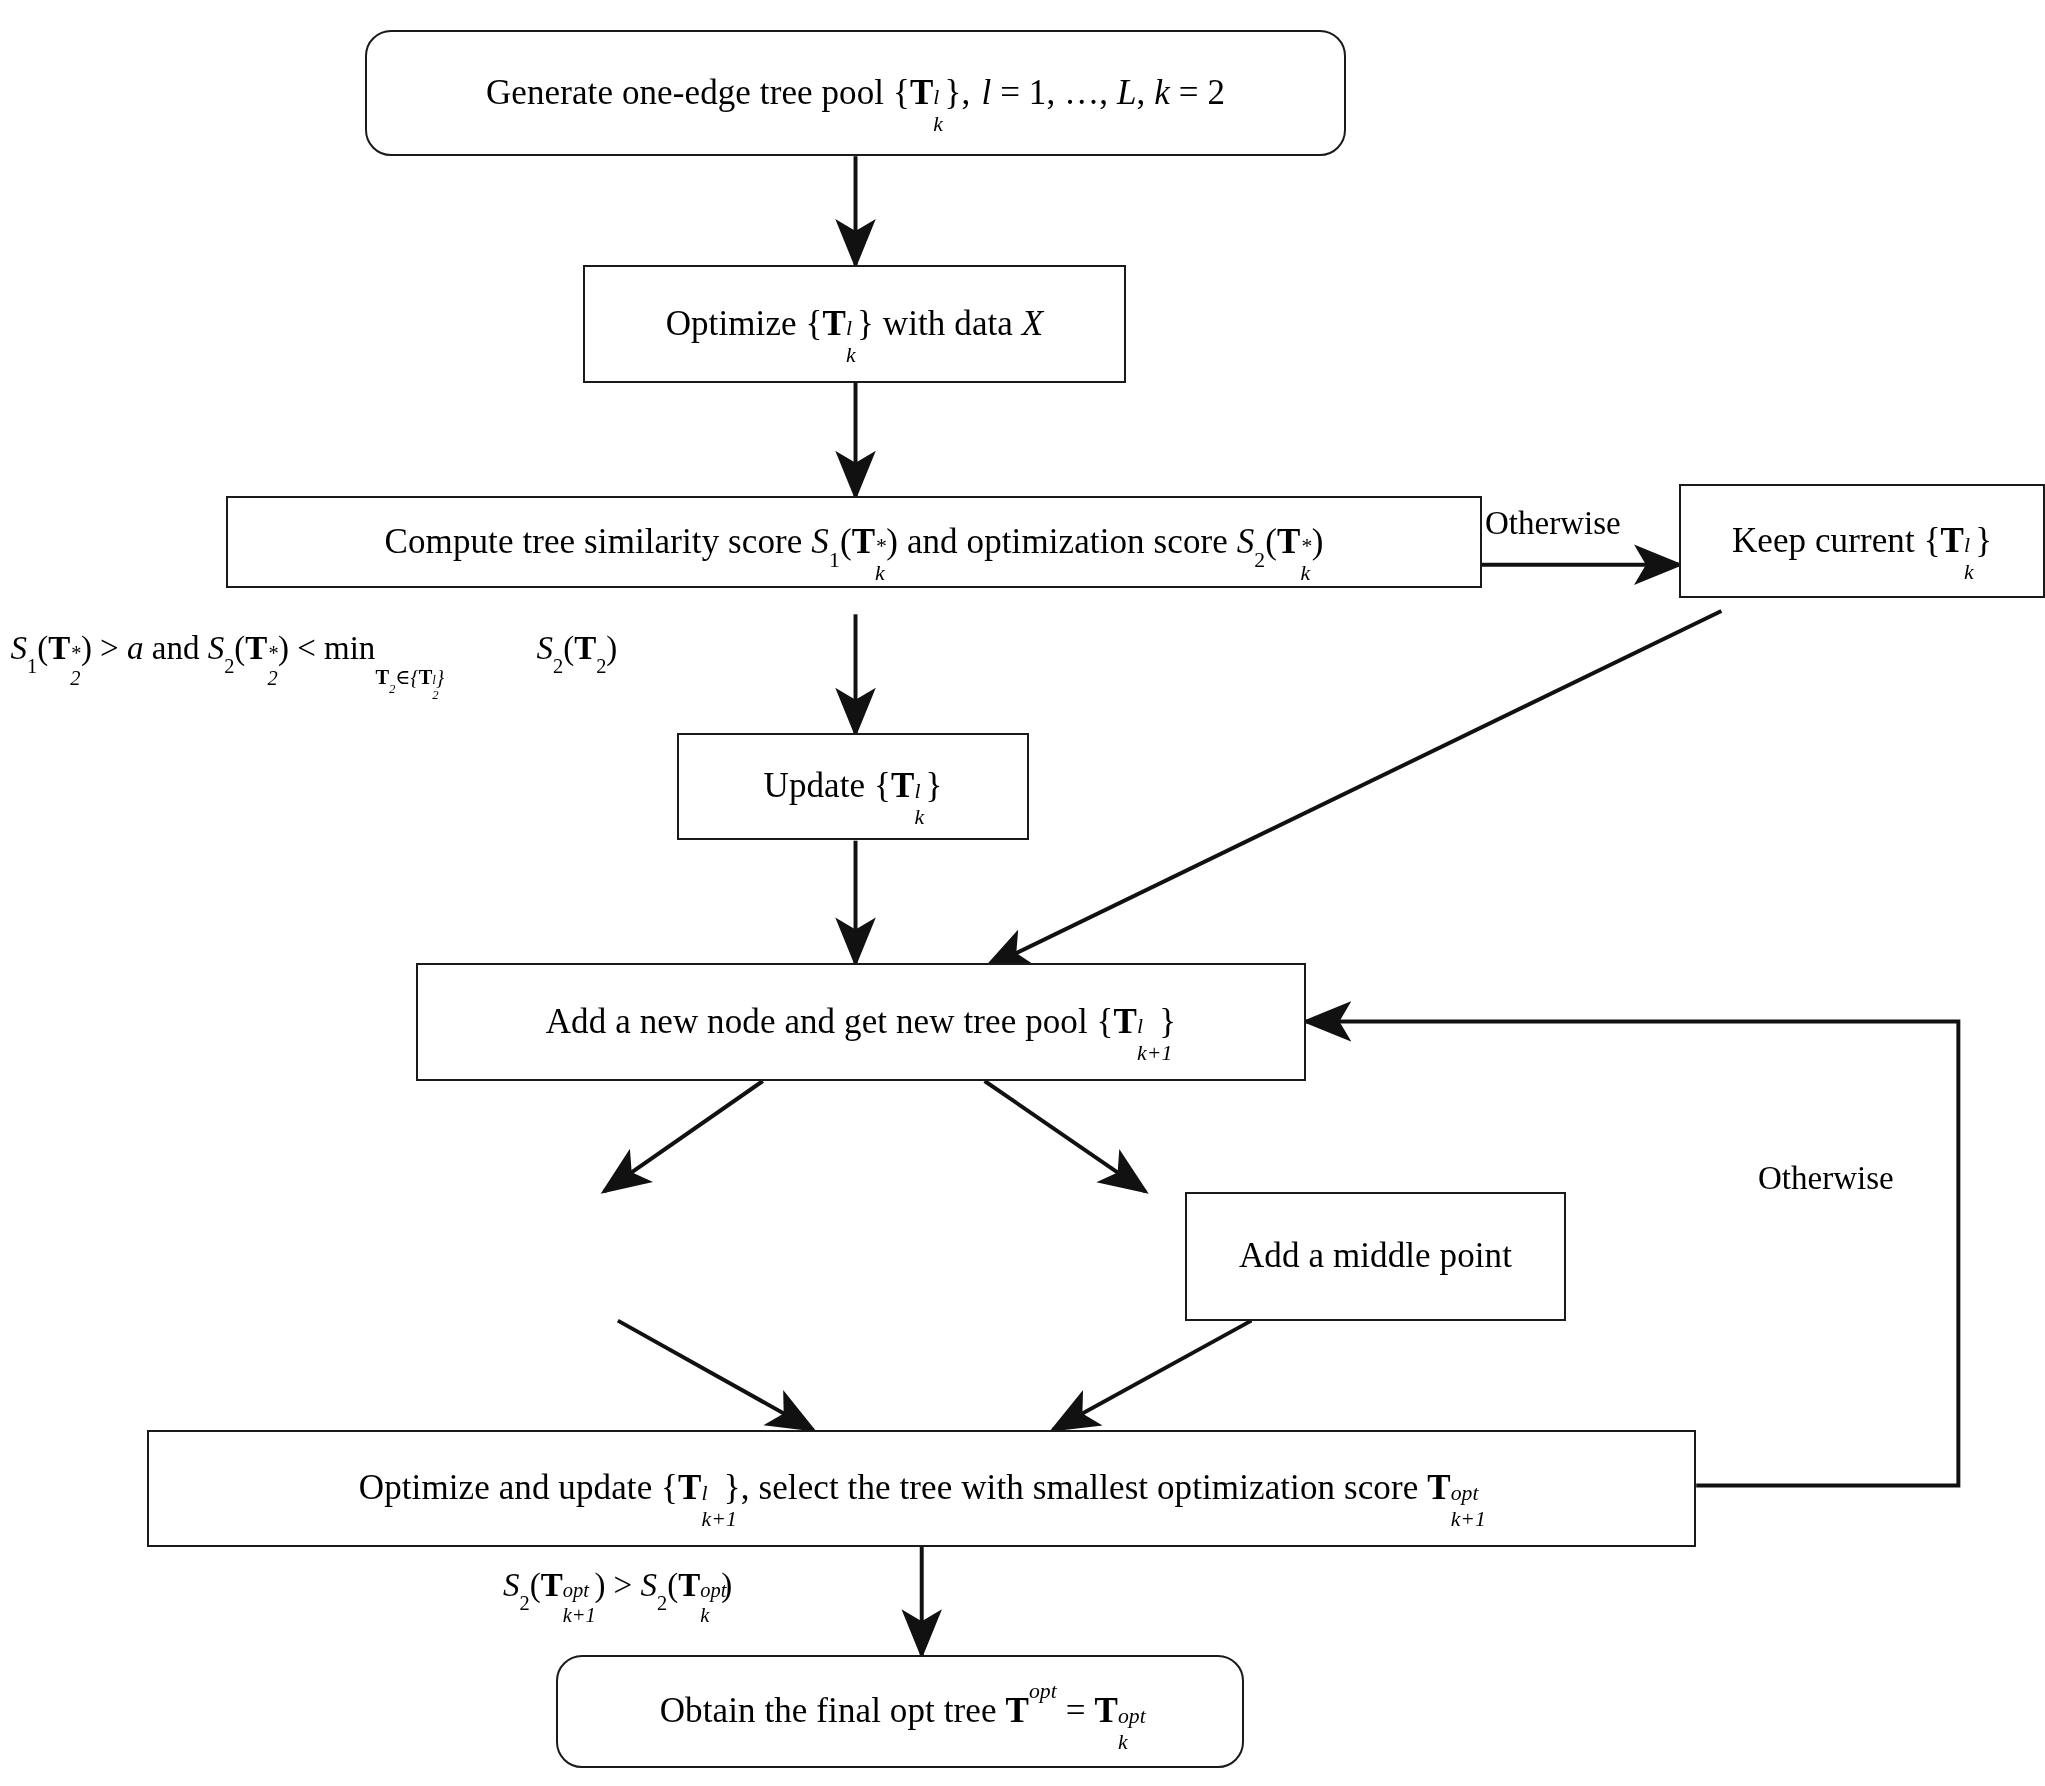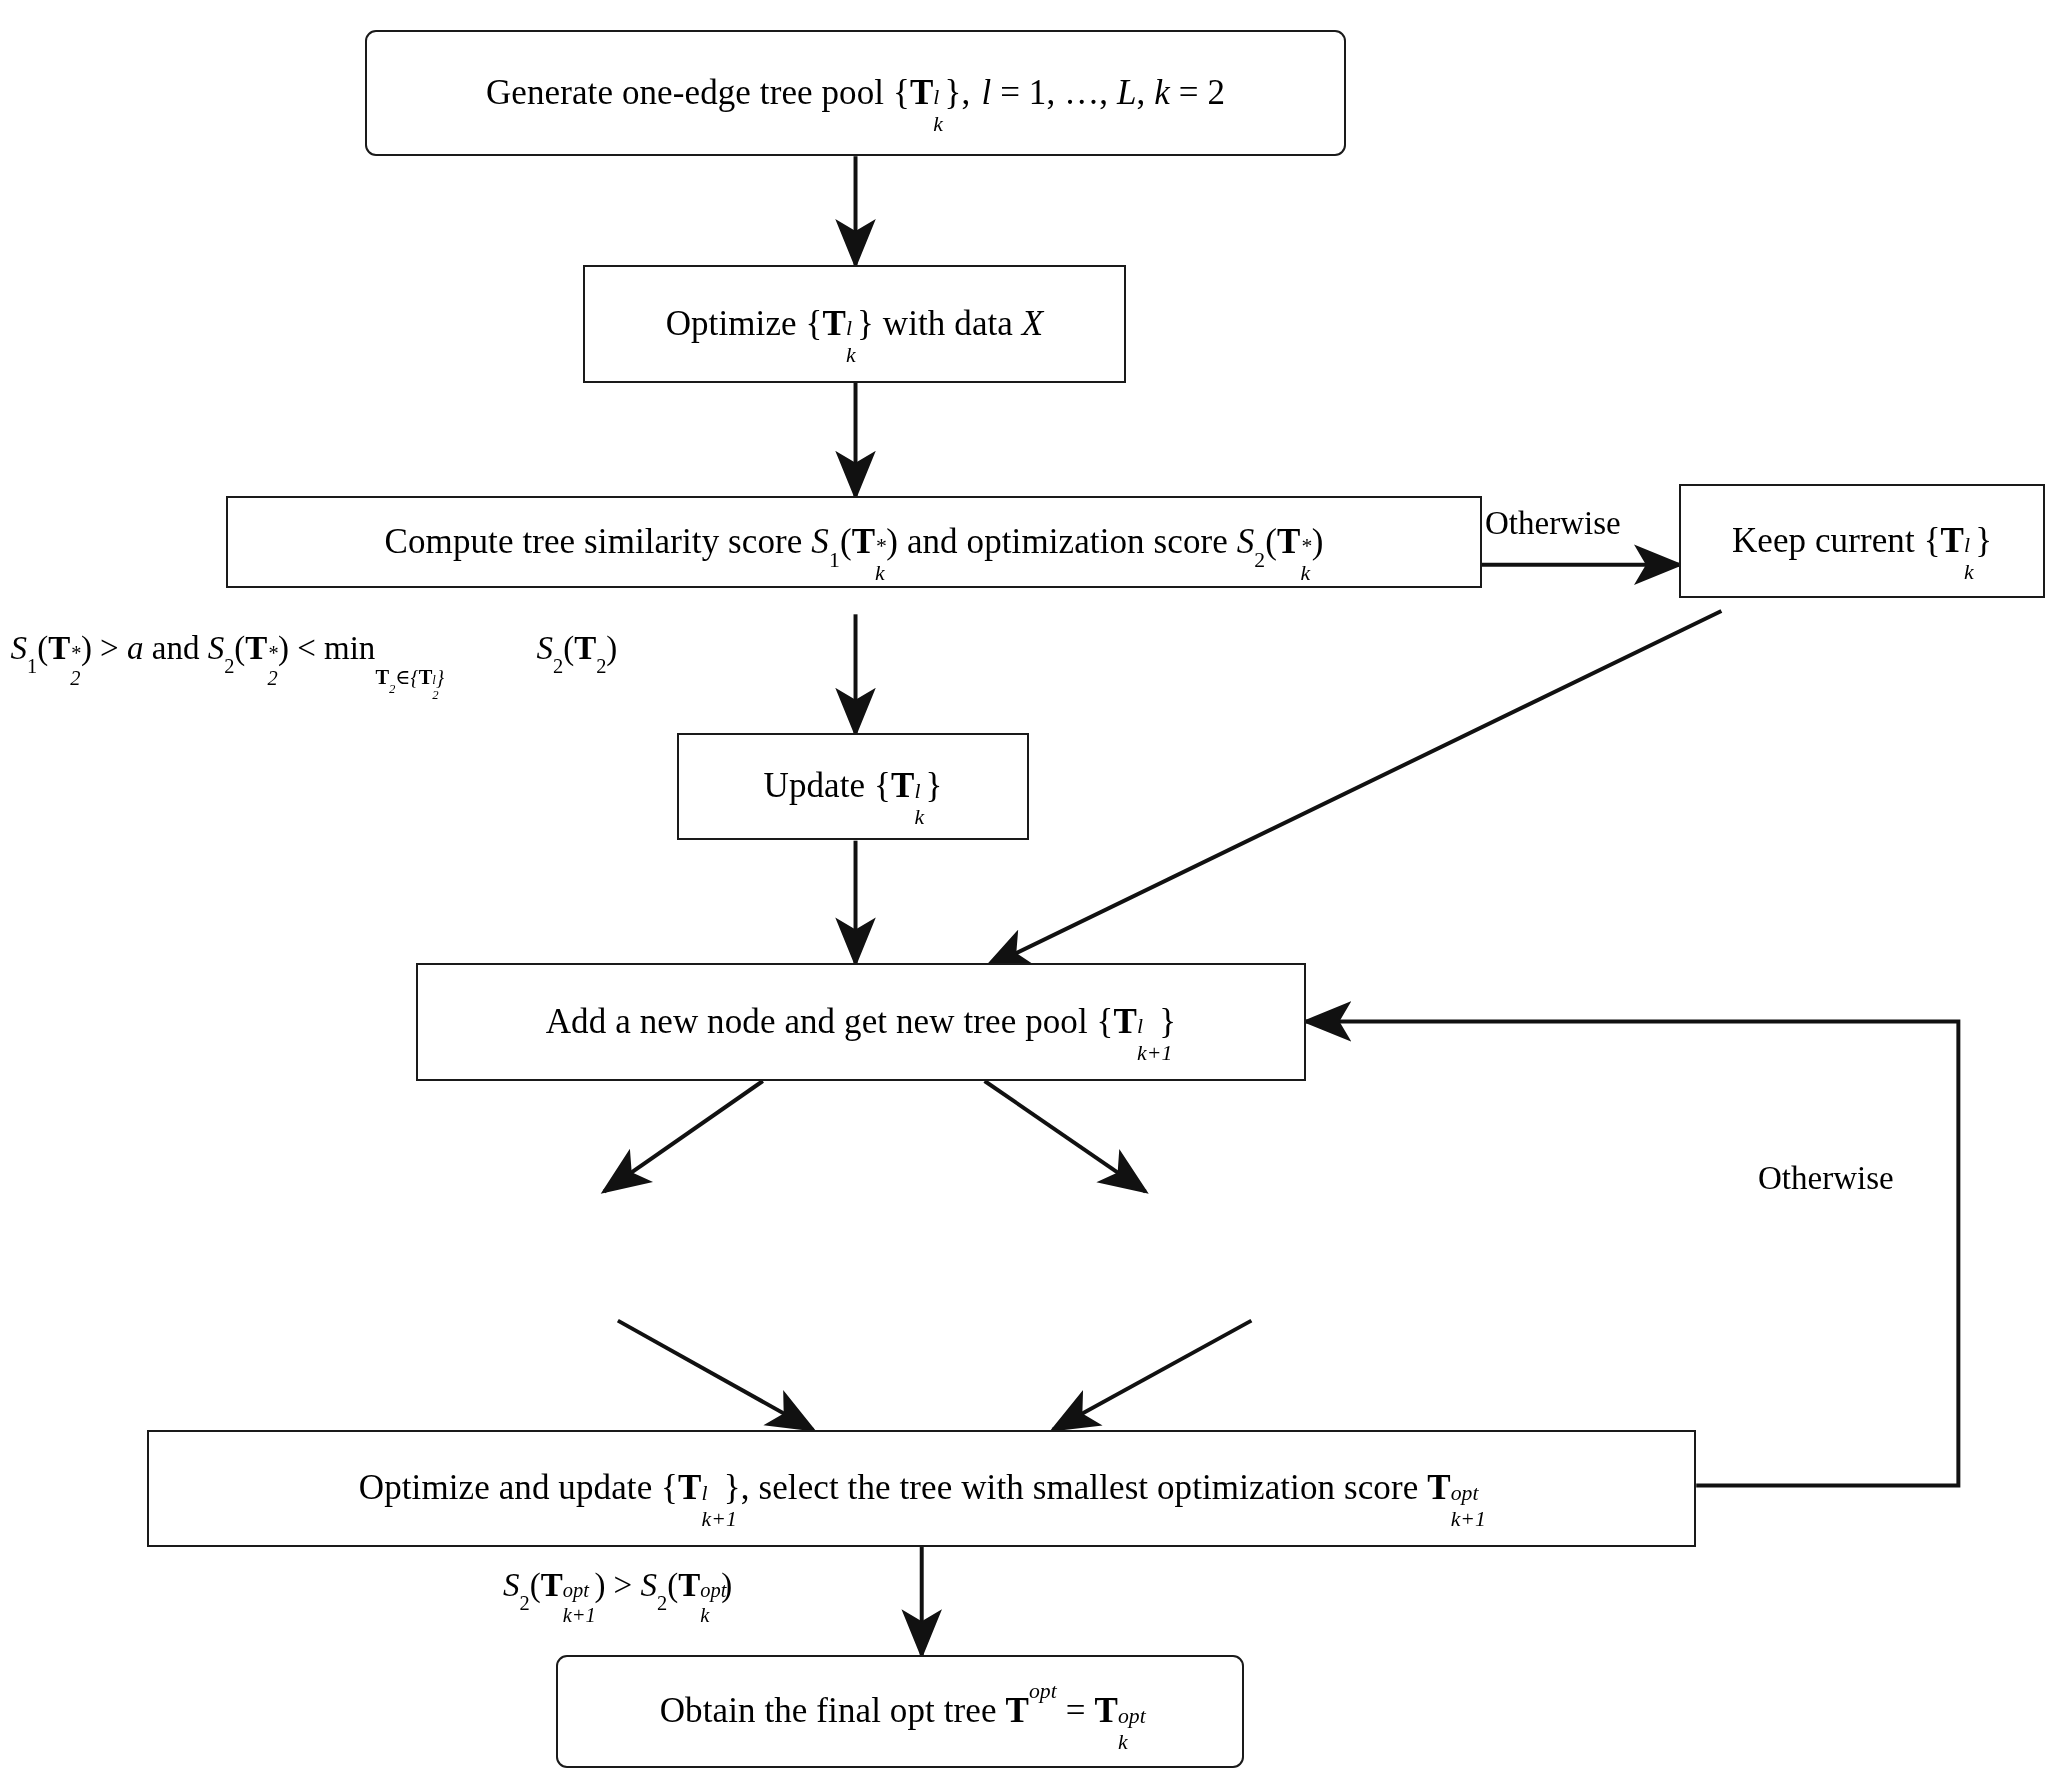--- a/index.html
+++ b/index.html
@@ -30,21 +30,21 @@
     border: 2px solid #1a1a1a;
     background: #ffffff;
     display: flex;
     align-items: center;
     justify-content: center;
     text-align: center;
     line-height: 1.05;
     white-space: nowrap;
   }
   .node.rounded {
-    border-radius: 11px;
+    border-radius: 26px;
   }
   .node .txt {
     font-size: 35px;
     letter-spacing: 0.1px;
     padding: 0 10.6px;
   }
   .edge-label {
     position: absolute;
     font-size: 33px;
     white-space: nowrap;
@@ -156,20 +156,25 @@
     </span>
   </div>
 
   <div class="node" style="left:416px; top:963px; width:890px; height:118px;">
     <span class="txt">
       Add a new node and get new tree pool {<span class="mb">T</span><span class="updown"><span class="u">l</span><span class="d">k+1</span></span><span class="medsp"></span><span class="medsp"></span>}
     </span>
   </div>
 
 
+  <div class="node" style="left:1185px; top:1192px; width:381px; height:129px;">
+    <span class="txt">
+      Add a middle point
+    </span>
+  </div>
 
   <div class="node" style="left:147px; top:1430px; width:1549px; height:117px;justify-content:center;">
     <span class="txt">
       Optimize and update {<span class="mb">T</span><span class="updown"><span class="u">l</span><span class="d">k+1</span></span><span class="medsp"></span><span class="medsp"></span>}, select the tree with smallest optimization score <span class="mb">T</span><span class="updown"><span class="u">opt</span><span class="d">k+1</span></span><span class="medsp"></span><span class="medsp"></span><span class="medsp"></span>
     </span>
   </div>
 
   <div class="node rounded" style="left:556px; top:1655px; width:688px; height:113px;text-align:center;">
     <span class="txt">
       Obtain the final opt tree <span class="mb">T</span><sup class="mi">opt</sup> = <span class="mb">T</span><span class="updown"><span class="u">opt</span><span class="d">k</span></span><span class="medsp"></span><span class="medsp"></span>

